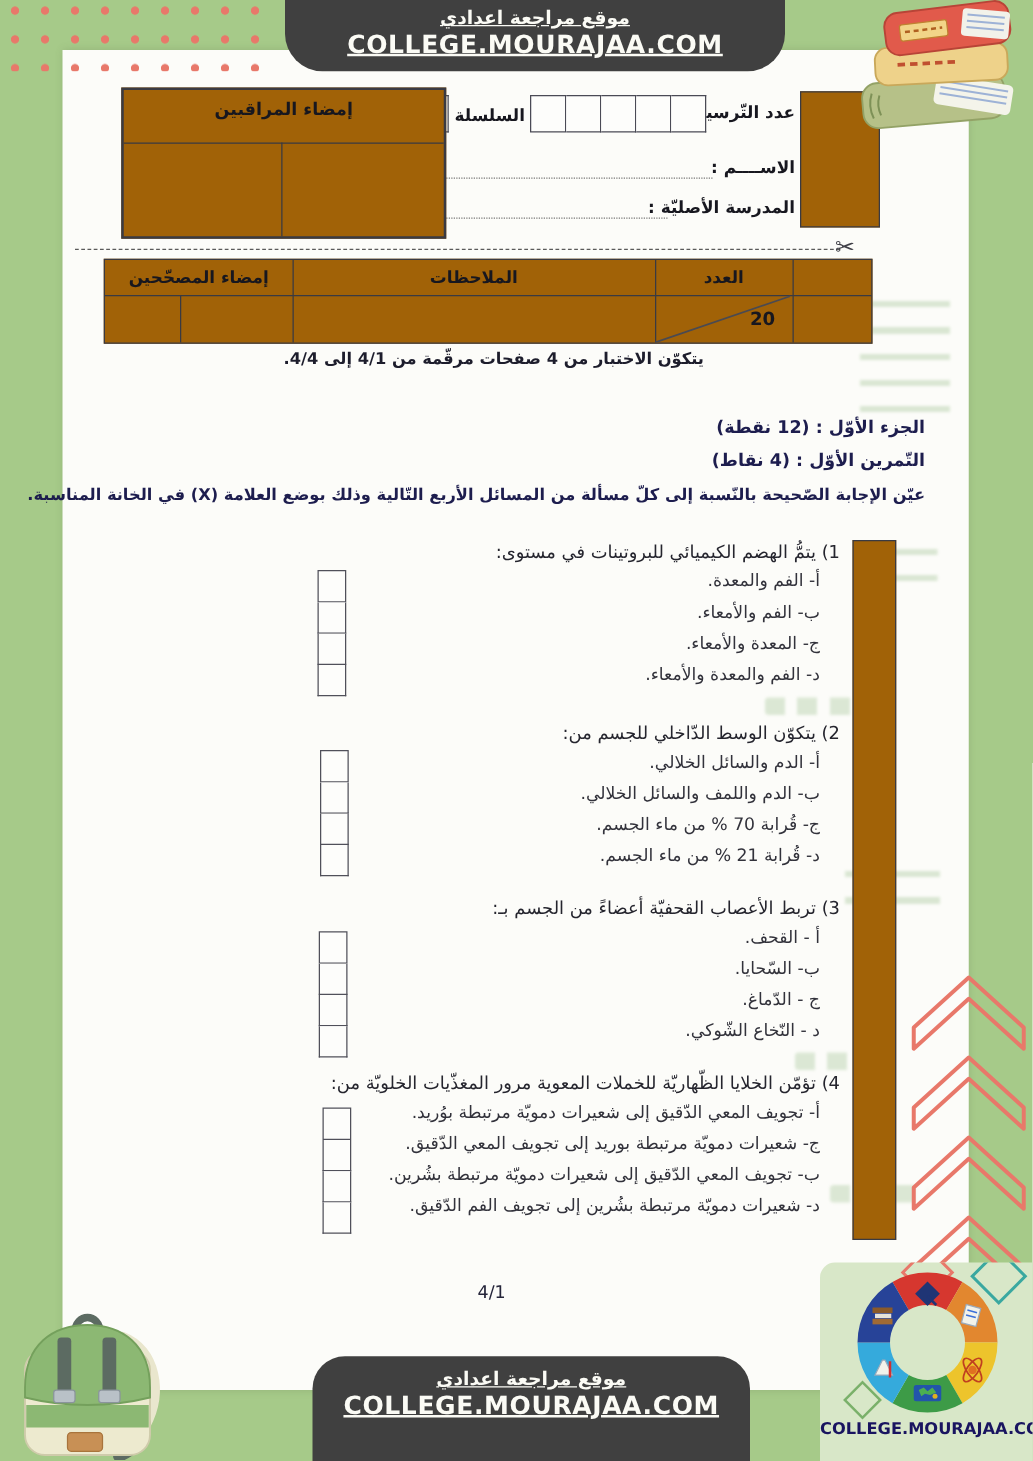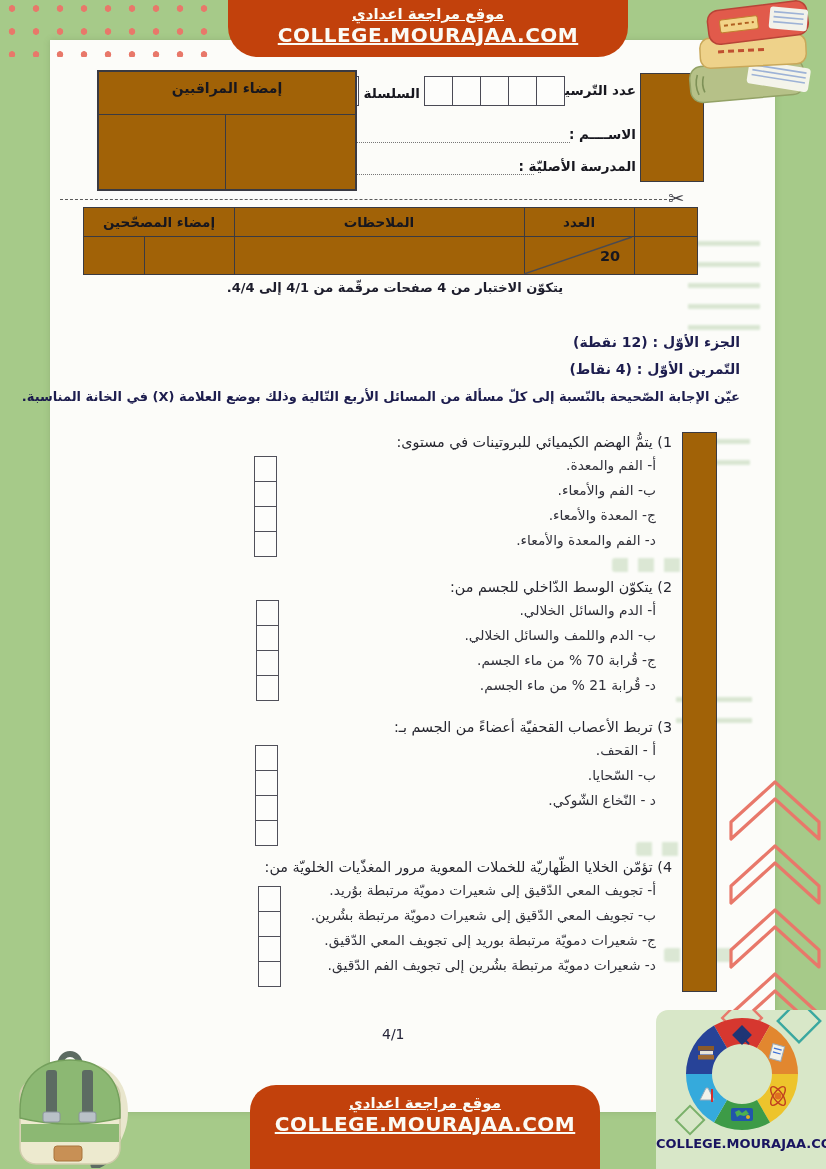--- a/index.html
+++ b/index.html
@@ -8,21 +8,21 @@
     background:#a6ca89;
     font-family:"DejaVu Sans", sans-serif;
   }
   .abs{position:absolute;}
   .paper{
     left:50px;top:40px;width:725px;height:1072px;
     background:#fcfcf9;
     box-shadow:0 0 6px rgba(90,110,70,.25);
   }
   
-  .bubble{background:#c2410c;text-align:center;z-index:6;}
+  .bubble{background:#404040;text-align:center;z-index:6;}
   .top-bubble{left:228px;top:0;width:400px;height:57px;border-radius:0 0 30px 30px;}
   .bot-bubble{left:250px;top:1085px;width:350px;height:84px;border-radius:26px 26px 0 0;}
   .site-ar{font-size:15px;font-weight:bold;color:#fbfbf5;text-decoration:underline;direction:rtl;}
   .site-url{font-size:20px;font-weight:bold;color:#fbfbf5;text-decoration:underline;letter-spacing:.5px;}
   .top-bubble .site-ar{margin-top:5px;}
   .bot-bubble .site-ar{margin-top:9px;}
   
   .dots{
     left:0;top:-3px;width:216px;height:60px;z-index:5;
     background-image:radial-gradient(circle, #e8786a 3px, rgba(0,0,0,0) 3.6px);
@@ -181,34 +181,35 @@
   <i></i>
     <i></i>
     <i></i>
     <i></i>
 </div>
 
 <div class="abs q" style="right:154px;top:719px">
   <div class="q-head">3) تربط الأعصاب القحفيّة أعضاءً من الجسم بـ:</div>
   <span class="q-opt">أ -  القحف.</span>
   <span class="q-opt">ب- السّحايا.</span>
+  <span class="q-opt">ج - الدّماغ.</span>
   <span class="q-opt">د - النّخاع الشّوكي.</span>
 </div>
 <div class="abs cbcol" style="left:255px;top:745px">
   <i></i>
     <i></i>
     <i></i>
     <i></i>
 </div>
 
 <div class="abs q" style="right:154px;top:859px">
   <div class="q-head">4)  تؤمّن الخلايا الظّهاريّة للخملات المعوية مرور المغذّيات الخلويّة من:</div>
   <span class="q-opt">أ- تجويف المعي الدّقيق إلى شعيرات دمويّة مرتبطة بوُريد.</span>
+  <span class="q-opt">ج- شعيرات دمويّة مرتبطة بوريد إلى تجويف المعي الدّقيق.</span>
   <span class="q-opt">ب- تجويف المعي الدّقيق إلى شعيرات دمويّة مرتبطة بشُرين.</span>
-  <span class="q-opt">ج- شعيرات دمويّة مرتبطة بوريد إلى تجويف المعي الدّقيق.</span>
   <span class="q-opt">د-  شعيرات دمويّة مرتبطة بشُرين إلى تجويف الفم الدّقيق.</span>
 </div>
 <div class="abs cbcol" style="left:258px;top:886px">
   <i></i>
     <i></i>
     <i></i>
     <i></i>
 </div>
 
 <div class="abs pagenum" style="left:382px;top:1026px">4/1</div>

